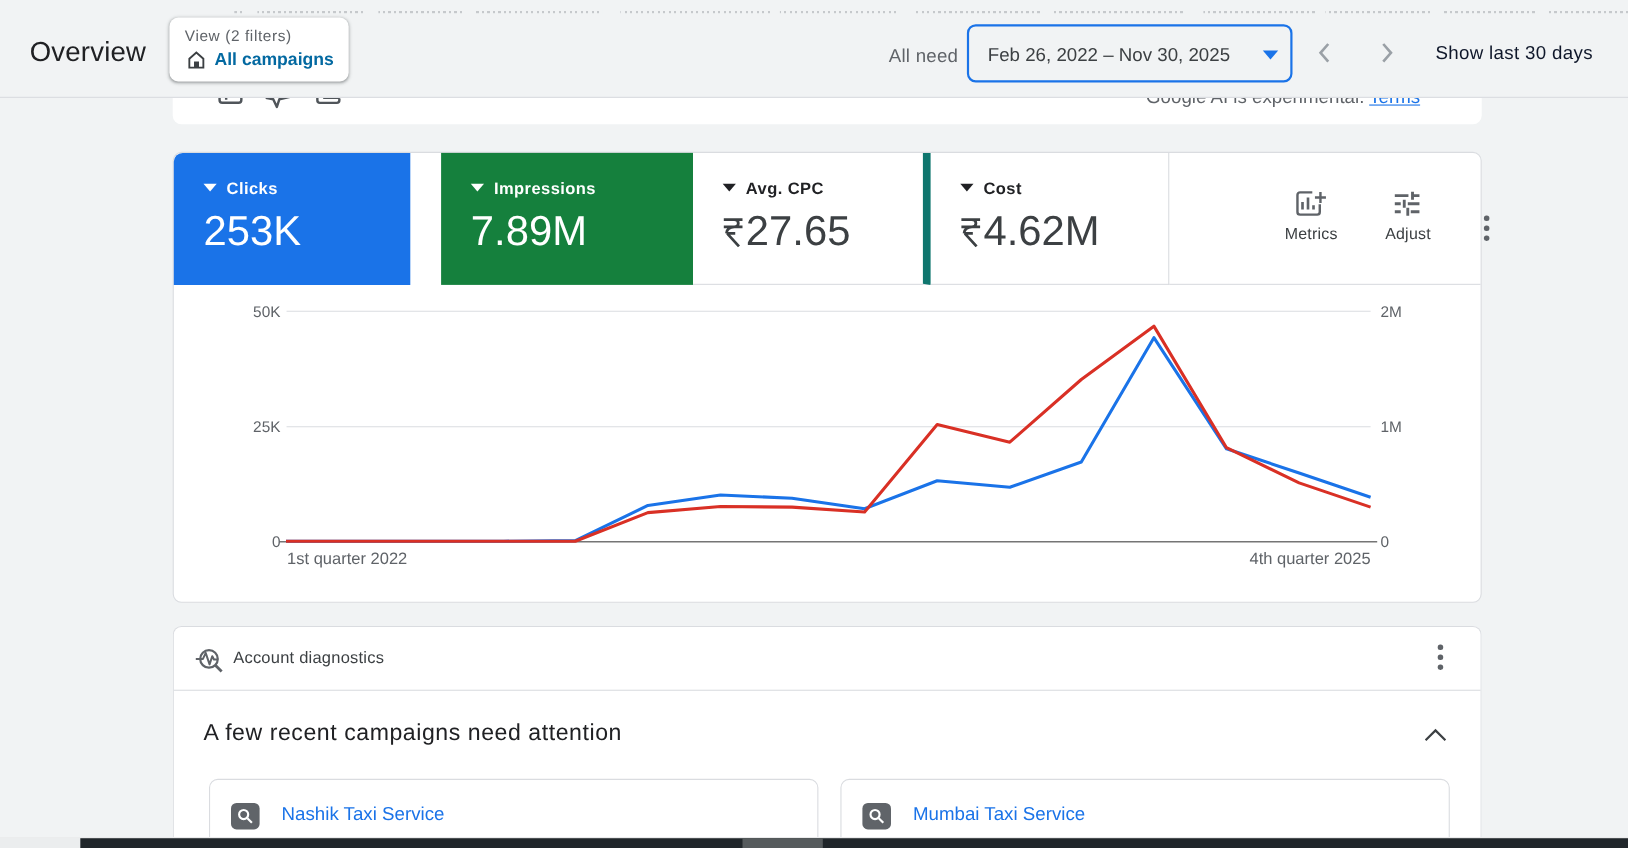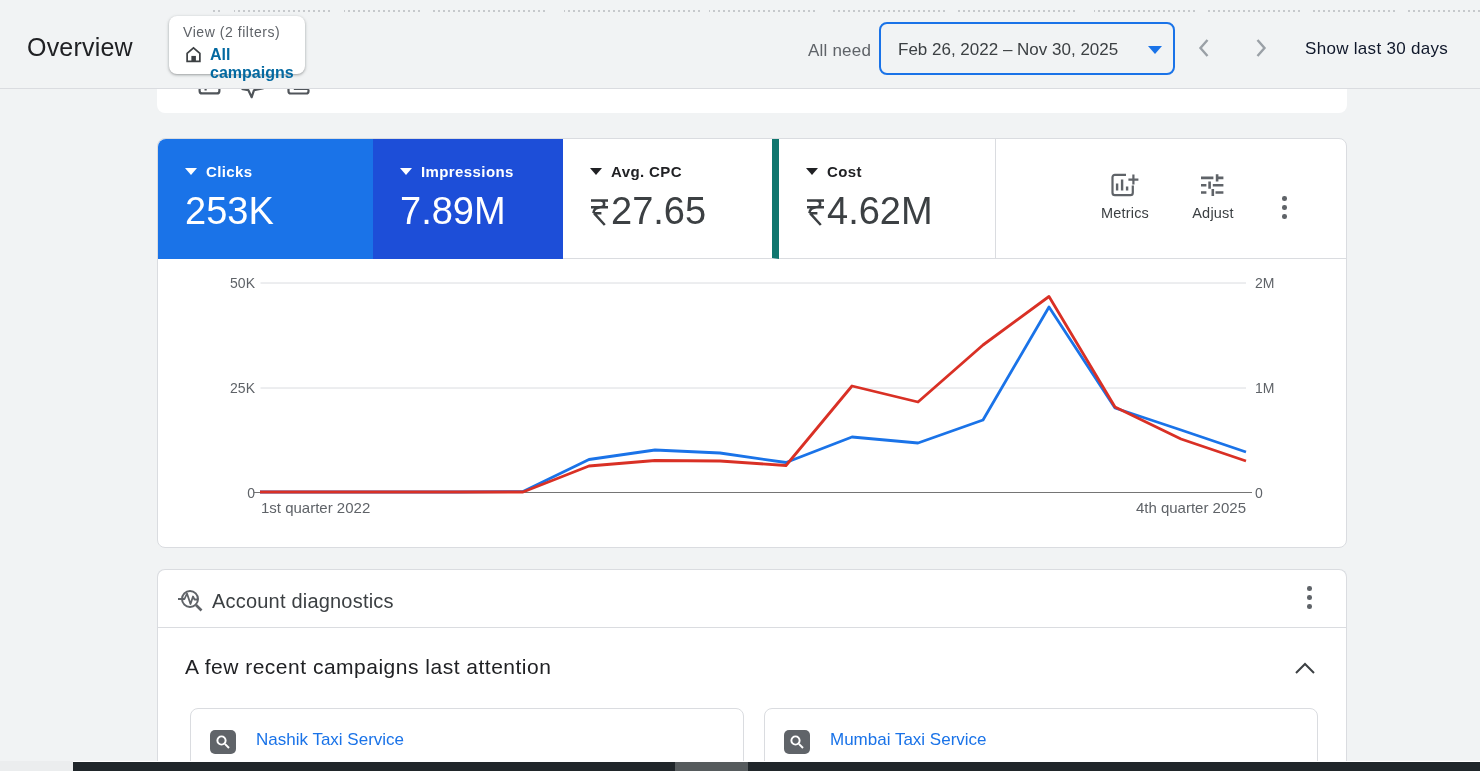--- a/index.html
+++ b/index.html
@@ -11,21 +11,21 @@
   .dots { left:213px; top:10px; width:1267px; height:2px;
     background:repeating-linear-gradient(90deg,#c6c9cc 0 2px,transparent 2px 5px); }
 
   .gap { top:9px; width:12px; height:4px; background:#f1f3f4; }
 
   
   .title { left:27px; top:33px; font-size:25px; color:#202124; letter-spacing:0.2px; }
   .hdr-divider { left:0; top:88px; width:1480px; height:1px; background:#dadce0; }
 
   
-  .viewcard { left:169px; top:16px; width:136px; height:58px; background:#fff; border-radius:8px;
+  .viewcard { left:154px; top:16px; width:163px; height:58px; background:#fff; border-radius:8px;
     box-shadow:0 1px 2px rgba(60,64,67,.3), 0 1px 3px 1px rgba(60,64,67,.15);text-decoration:underline; }
   .viewcard .l1 { position:absolute; left:14px; top:8px; font-size:14px; letter-spacing:0.55px; color:#5f6368; }
   .viewcard .l2 { position:absolute; left:41px; top:30px; font-size:16px; font-weight:bold; color:#0369a1; }
   .viewcard svg.home { position:absolute; left:16px; top:29px; }
 
   
   .alltime { left:808px; top:41px; font-size:17px; letter-spacing:0.2px; color:#5f6368; }
   .datebox { left:879px; top:22px; width:296px; height:53px; border:2px solid #1a73e8; border-radius:8px; }
   .datebox .txt { position:absolute; left:17px; top:16px; font-size:17px; color:#3c4043; }
   .datebox .tri { position:absolute; left:267px; top:22px; width:0; height:0;
@@ -39,38 +39,38 @@
   .strip svg { position:absolute; }
   .strip .ai { position:absolute; top:-10px; right:56px; font-size:17px; color:#5f6368; }
   .strip .ai a { color:#1a73e8; text-decoration:underline; }
 
   
   .maincard { left:157px; top:138px; width:1190px; height:410px; background:#fff; border-radius:8px;
     border:1px solid #dadce0; }
   .tabs { position:absolute; left:0; top:0; width:1188px; height:120px; display:flex; }
   .tab { position:relative; height:120px; }
   .tab-blue { width:215px; background:#1a73e8; border-radius:8px 0 0 0; color:#fff; }
-  .tab-red  { width:190px; background:#1d4ed8; color:#fff; }
+  .tab-red  { width:229px; background:#15803d; color:#fff;margin-left:28px; }
   .tab-white { width:216px; color:#202124; border-bottom:1px solid #dadce0; }
   .lblrow { position:absolute; left:27px; top:24px; font-size:15px; letter-spacing:0.4px; font-weight:bold; white-space:nowrap; }
   .lblrow .tri { display:inline-block; width:0; height:0; border-left:6px solid transparent;
     border-right:6px solid transparent; border-top:7px solid currentColor; margin-right:9px; vertical-align:2px; }
   .bignum { position:absolute; left:27px; top:53px; font-size:38px; line-height:38px; white-space:nowrap; }
   .rupee { margin-right:2px; }
   .tab-white .bignum { color:#3c4043; }
   .tools { position:relative; flex:1; border-bottom:1px solid #dadce0; }
     .tools .dots3 { position:absolute; left:286px; top:57px; width:5px; }
   .tools .iconlbl { position:absolute; top:66px; width:60px; text-align:center; color:#3c4043; font-size:14.5px; letter-spacing:0.2px; }
   .tools .dots3 div { width:4.6px; height:4.6px; border-radius:50%; background:#5f6368; margin-bottom:4.6px; }
 
   
   .diagcard { left:157px; top:569px; width:1190px; height:300px; background:#fff; border-radius:8px 8px 0 0;
     border:1px solid #dadce0; border-bottom:none; }
   .diaghdr { position:absolute; left:0; top:0; width:1188px; height:58px; border-bottom:1px solid #dadce0; }
-  .diaghdr .t { position:absolute; left:54px; top:20px; font-size:20px; letter-spacing:0.2px; color:#3c4043; }
+  .diaghdr .t { position:absolute; left:54px; top:20px; font-size:15px; letter-spacing:0.2px; color:#3c4043; }
   .diaghdr .dots3 { position:absolute; left:1149px; top:16px; }
   .diaghdr .dots3 div { width:4.6px; height:4.6px; border-radius:50%; background:#5f6368; margin-bottom:4.6px; }
   .fewtitle { position:absolute; left:27px; top:85px; font-size:21px; letter-spacing:0.5px; color:#202124; }
   .innercard { position:absolute; top:138px; width:554px; height:80px; background:#fff;
     border:1px solid #dadce0; border-radius:8px; }
   .innercard .chip { position:absolute; left:19px; top:21px; width:26px; height:24px; background:#606469;
     border-radius:5px; }
   .innercard .lnk { position:absolute; left:65px; top:21px; font-size:17px; color:#1a73e8; }
 
   
@@ -118,20 +118,21 @@
   <div class="abs show30">Show last 30 days</div>
 
   <div class="abs strip">
     <svg style="left:33px; top:-9px;" width="130" height="33" viewBox="190 80 130 33" fill="none" stroke="#50555a">
       <rect x="199.6" y="72" width="19.8" height="21.4" rx="2.5" stroke-width="2.2"></rect>
       <path d="M205.6 87.3 V90.6" stroke-width="2.2"></path>
       <path d="M241.6 88.9 L248.4 90.2 L251.7 97.2 L254 90.2 L263.6 88.1" stroke-width="2.2" stroke-linejoin="round"></path>
       <path d="M294.9 70 V88.8 H308.9" stroke-width="2.2"></path>
       <path d="M288.5 70 V91.2 A2.3 2.3 0 0 0 290.8 93.5 H306.2 A2.3 2.3 0 0 0 308.5 91.2 V89.5" stroke-width="2.2"></path>
     </svg>
+    <div class="ai">Google AI is experimental. <a>Terms</a></div>
   </div>
 
   <div class="abs maincard">
     <div class="tabs">
       <div class="tab tab-blue">
         <div class="lblrow"><span class="tri"></span>Clicks</div>
         <div class="bignum">253K</div>
       </div>
       <div class="tab tab-red">
         <div class="lblrow"><span class="tri"></span>Impressions</div>
@@ -195,21 +196,21 @@
         <path d="M20 17 L25.5 22.5" stroke-width="2.6"></path>
         <path d="M2 11 H8.5 L11 5.5 L14.5 16 L17 8.5 L18.5 11.5 H21.5" stroke-width="1.8" stroke-linejoin="round"></path>
       </svg>
       <div class="t">Account diagnostics</div>
       <div class="dots3">
         <div></div>
         <div></div>
         <div></div>
       </div>
     </div>
-    <div class="fewtitle">A few recent campaigns last attention</div>
+    <div class="fewtitle">A few recent campaigns need attention</div>
     <svg style="position:absolute; left:1136px; top:91px;" width="22" height="14" viewBox="0 0 22 14" fill="none" stroke="#3c4043" stroke-width="2">
       <path d="M2 12 L11 3 L20 12"></path>
     </svg>
     <div class="innercard" style="left:32px;">
       <div class="chip">
         <svg style="position:absolute;left:4px;top:3px;" width="18" height="18" viewBox="0 0 24 24" fill="none" stroke="#fff" stroke-width="2.6">
           <circle cx="10" cy="10" r="5.5"></circle>
           <path d="M14.5 14.5 L20 20"></path>
         </svg>
       </div>

